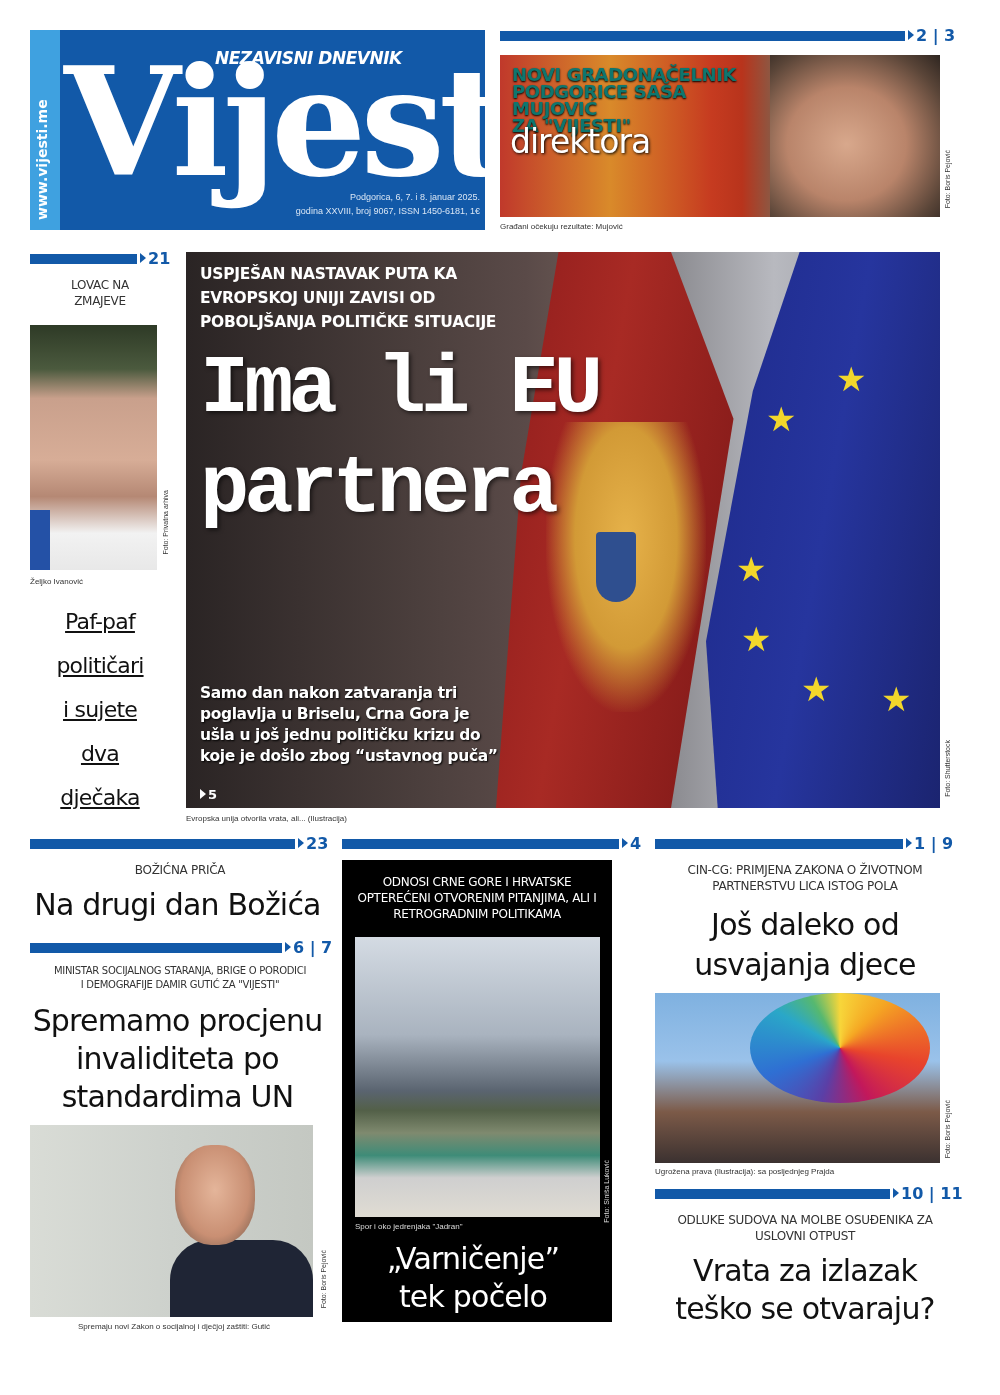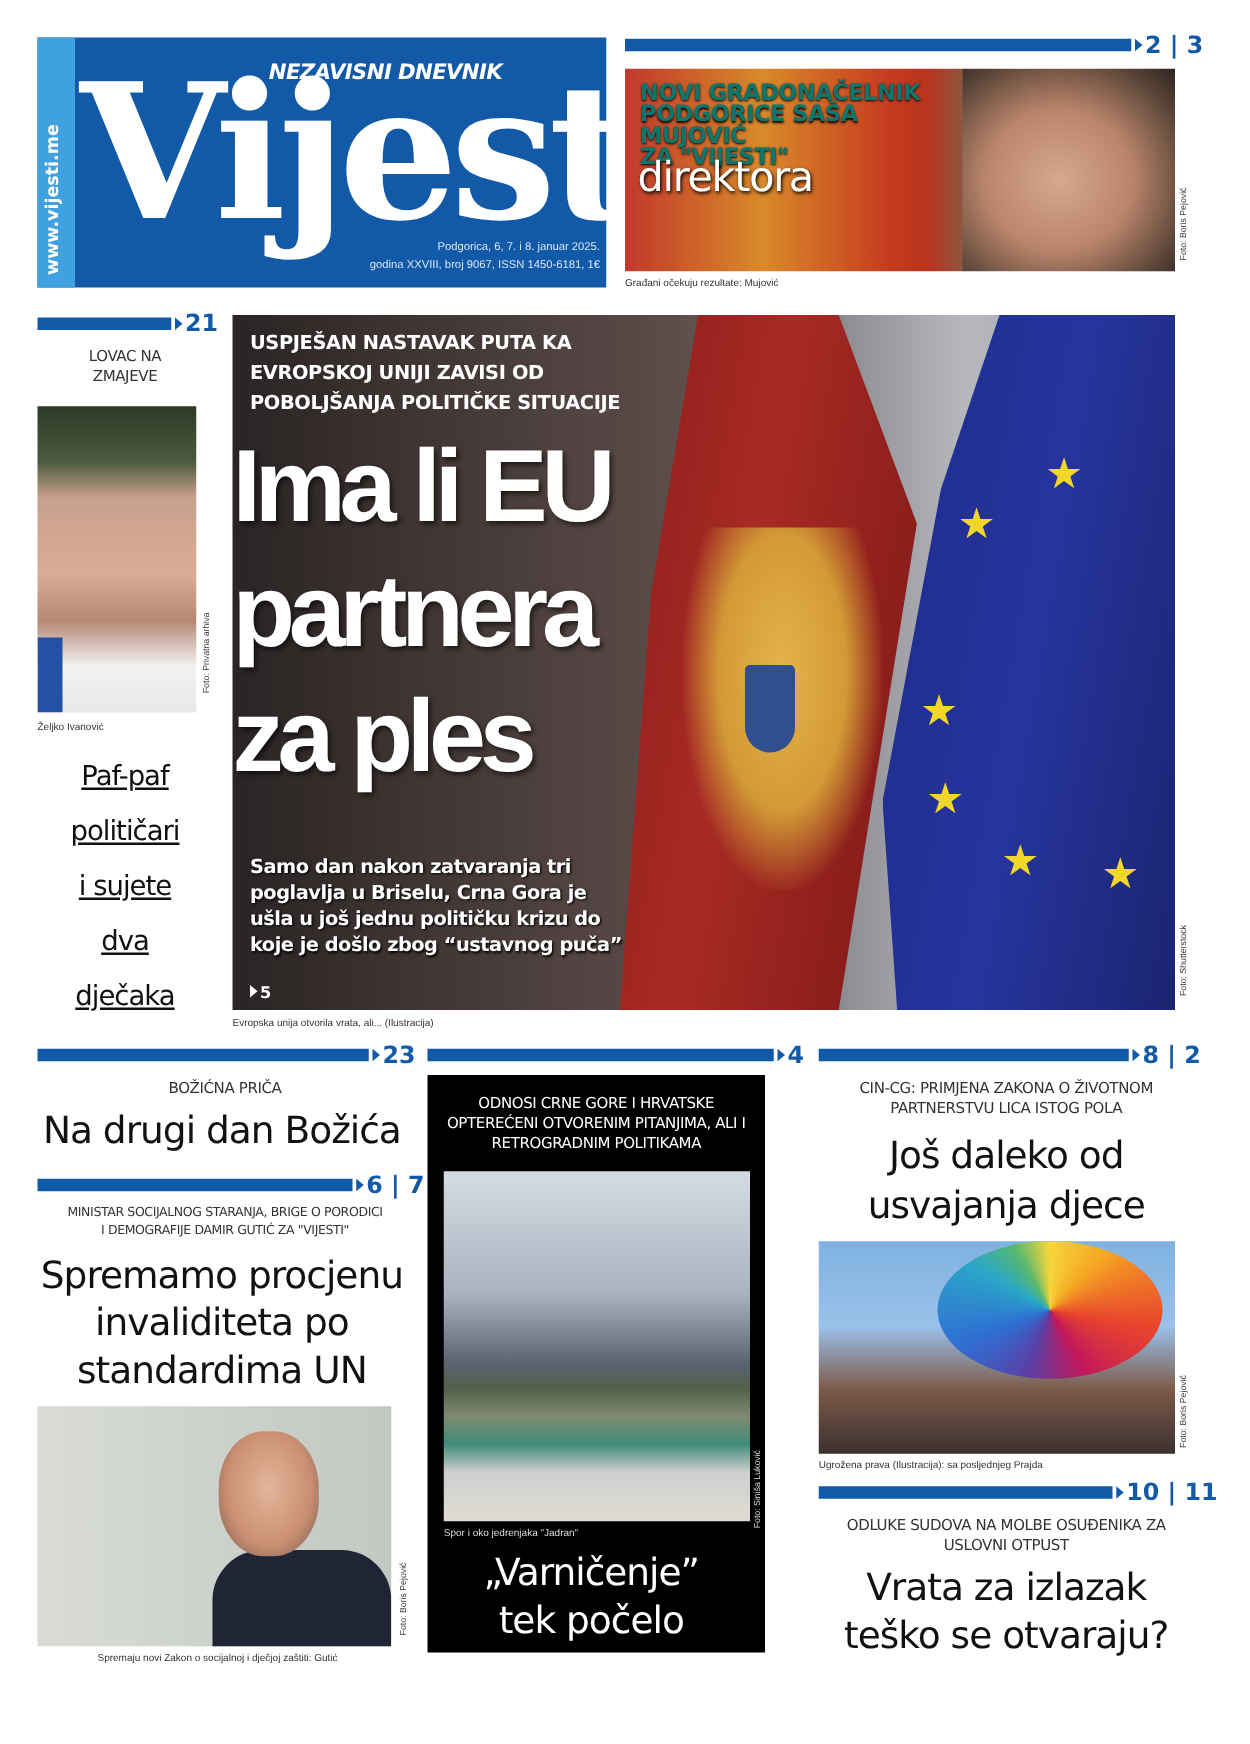--- a/index.html
+++ b/index.html
@@ -1,19 +1,19 @@
 <!DOCTYPE html>
 <html><head>
 <meta charset="utf-8">
 <style>
   * { box-sizing: border-box; margin: 0; padding: 0; }
   body { width: 1000px; height: 1395px; background: #ffffff; position: relative; overflow: hidden; font-family: "Liberation Sans", sans-serif; color: #111; }
   .abs { position: absolute; }
   .rule { position: absolute; height: 10px; background: #1259a8; }
-  .pageref { position: absolute; font-family: "DejaVu Sans", sans-serif; font-weight: bold; color: #1259a8; font-size: 19px; line-height: 14px; white-space: nowrap; }
+  .pageref { position: absolute; font-family: "DejaVu Sans", sans-serif; font-weight: bold; color: #1259a8; font-size: 16px; line-height: 14px; white-space: nowrap; }
   .pageref .tri { display: inline-block; width: 0; height: 0; border-top: 5px solid transparent; border-bottom: 5px solid transparent; border-left: 6px solid #1259a8; margin-right: 2px; vertical-align: 1px; }
   .kicker { font-family: "DejaVu Sans", sans-serif; font-size: 12px; color: #333; text-align: center; text-transform: uppercase; line-height: 16px; letter-spacing: -0.3px; }
   .headline { font-family: "DejaVu Sans", sans-serif; text-align: center; color: #111; letter-spacing: -0.8px; }
   .caption { font-size: 8px; color: #333; white-space: nowrap; }
   .credit { position: absolute; font-size: 7px; color: #333; writing-mode: vertical-rl; transform: rotate(180deg); white-space: nowrap; }
   
   #masthead { left: 30px; top: 30px; width: 455px; height: 200px; background: #1259a8; }
   #mast-strip { left: 30px; top: 30px; width: 30px; height: 200px; background: #3fa1e0; }
   #mast-url { left: 34px; top: 60px; writing-mode: vertical-rl; transform: rotate(180deg); color: #fff; font-weight: bold; font-size: 14px; font-family: "DejaVu Sans", sans-serif; white-space: nowrap; height: 160px; }
   #mast-logo { left: 64px; top: 22px; font-family: "DejaVu Serif", serif; font-weight: bold; color: #fff; font-size: 150px; line-height: 200px; letter-spacing: -6px; }
@@ -25,21 +25,21 @@
   #top-kicker { left: 512px; top: 66px; color: #0f766e; font-family: "DejaVu Sans", sans-serif; font-weight: bold; font-size: 18px; line-height: 17px; width: 240px; text-shadow: 0 1px 2px #000; letter-spacing: -0.4px; }
   #top-head { left: 510px; top: 122px; color: #fff; font-family: "DejaVu Sans", sans-serif; font-size: 33px; line-height: 40px; text-shadow: 1px 1px 3px #000; letter-spacing: -1px; }
   
   #hero { left: 186px; top: 252px; width: 754px; height: 556px; overflow: hidden; background: linear-gradient(90deg, #2a2424 0%, #4a3e3c 30%, #5a4a48 45%, #6b5a55 55%, #8d8d92 65%, #b8b9bf 78%, #8b8f99 100%); }
   #hero-mne { position:absolute; left: 310px; top: 0; width: 250px; height: 556px; background: linear-gradient(100deg, #8e1c1c 0%, #a82a24 40%, #7a1616 100%); clip-path: polygon(25% 0, 70% 0, 95% 30%, 70% 100%, 0 100%, 10% 40%); }
   #hero-eagle { position:absolute; left: 360px; top: 170px; width: 160px; height: 290px; background: radial-gradient(ellipse at 50% 40%, #e6b24a 0%, #d29a36 45%, rgba(160,40,30,0) 72%); }
   #hero-shield { position:absolute; left: 410px; top: 280px; width: 40px; height: 70px; background: #2f4f8f; border-radius: 4px 4px 20px 20px; }
   #hero-eu { position:absolute; left: 520px; top: 0; width: 234px; height: 556px; background: linear-gradient(100deg, #1e2a8a 0%, #26359e 50%, #1b2470 100%); clip-path: polygon(40% 0, 100% 0, 100% 100%, 5% 100%, 0 70%, 20% 25%); }
   .star { position: absolute; color: #f2d72b; font-size: 34px; line-height: 34px; }
   #hero-kicker { left: 200px; top: 262px; color: #fff; font-family: "DejaVu Sans", sans-serif; font-weight: bold; font-size: 15.5px; line-height: 24px; letter-spacing: -0.3px; }
-  #hero-head { left: 186px; top: 340px; color: #fff; font-family: Liberation Sans, sans-serif; font-weight: bold; font-size: 82px; line-height: 100px; letter-spacing: -5px; text-shadow: 2px 2px 4px rgba(0,0,0,.6); }
+  #hero-head { left: 200px; top: 340px; color: #fff; font-family: Liberation Mono, monospace; font-weight: bold; font-size: 82px; line-height: 100px; letter-spacing: -5px; text-shadow: 2px 2px 4px rgba(0,0,0,.6); }
   #hero-lead { left: 200px; top: 683px; color: #fff; font-family: "DejaVu Sans", sans-serif; font-weight: bold; font-size: 15.5px; line-height: 21px; letter-spacing: -0.4px; text-shadow: 1px 1px 2px #000; width: 360px; }
   #hero-ref { left: 200px; top: 787px; color: #fff; font-family: "DejaVu Sans", sans-serif; font-weight: bold; font-size: 13px; }
   #hero-ref .tri { display:inline-block; width:0;height:0;border-top:5px solid transparent;border-bottom:5px solid transparent;border-left:6px solid #fff; margin-right:2px; }
   
   #left-img { left: 30px; top: 325px; width: 127px; height: 245px; overflow: hidden; background: linear-gradient(180deg, #2e3a26 0%, #4b5a3e 18%, #c9a08c 30%, #d7ad97 55%, #b58874 70%, #f2f2f2 85%, #e8e8e8 100%); }
   #left-img .suit { position:absolute; left:0; bottom:0; width: 20px; height: 60px; background: #2451a6; }
   
   #ship-box { left: 342px; top: 860px; width: 270px; height: 462px; background: #000; }
   #ship-img { left: 355px; top: 937px; width: 245px; height: 280px; overflow: hidden; background: linear-gradient(180deg, #d4dbe3 0%, #a9b3bf 35%, #5a6470 55%, #536048 62%, #7f8a6f 70%, #3e8c78 78%, #cfcfcf 86%, #e0dcd3 100%); }
   
@@ -111,21 +111,20 @@
   <span class="star" style="left:695px;top:430px;">★</span>
 </div>
 <div class="abs" id="hero-kicker">
   <div>USPJEŠAN NASTAVAK PUTA KA</div>
   <div>EVROPSKOJ UNIJI ZAVISI OD</div>
   <div>POBOLJŠANJA POLITIČKE SITUACIJE</div>
 </div>
 <div class="abs" id="hero-head">
   <div>Ima li EU</div>
   <div>partnera</div>
-  <div>za ples</div>
 </div>
 <div class="abs" id="hero-lead">
   <div>Samo dan nakon zatvaranja tri</div>
   <div>poglavlja u Briselu, Crna Gora je</div>
   <div>ušla u još jednu političku krizu do</div>
   <div>koje je došlo zbog “ustavnog puča”</div>
 </div>
 <div class="abs" id="hero-ref"><span class="tri"></span><span>5</span></div>
 <div class="credit" style="left:944px;top:740px;">Foto: Shutterstock</div>
 <div class="abs caption" style="left:186px;top:814px;">Evropska unija otvorila vrata, ali... (Ilustracija)</div>
@@ -163,21 +162,21 @@
 </div>
 <div class="abs" id="ship-img"></div>
 <div class="credit" style="left:603px;top:1160px;color:#ddd;">Foto: Siniša Luković</div>
 <div class="abs caption" style="left:355px;top:1222px;color:#ddd;">Spor i oko jedrenjaka "Jadran"</div>
 <div class="abs headline" style="left:323px;top:1240px;width:300px;color:#fff;font-size:30px;line-height:38px;">
   <div>„Varničenje”</div>
   <div>tek počelo</div>
 </div>
 
 <div class="rule" style="left:655px;top:839px;width:248px;"></div>
-<div class="pageref" style="left:906px;top:837px;"><span class="tri"></span><span>8 | 2</span></div>
+<div class="pageref" style="left:906px;top:837px;"><span class="tri"></span><span>1 | 9</span></div>
 <div class="abs kicker" style="left:650px;top:862px;width:310px;">
   <div>CIN-CG: PRIMJENA ZAKONA O ŽIVOTNOM</div>
   <div>PARTNERSTVU LICA ISTOG POLA</div>
 </div>
 <div class="abs headline" style="left:650px;top:905px;width:310px;font-size:30px;line-height:40px;">
   <div>Još daleko od</div>
   <div>usvajanja djece</div>
 </div>
 <div class="abs" id="pride-img">
     <div id="umbrella"></div>

